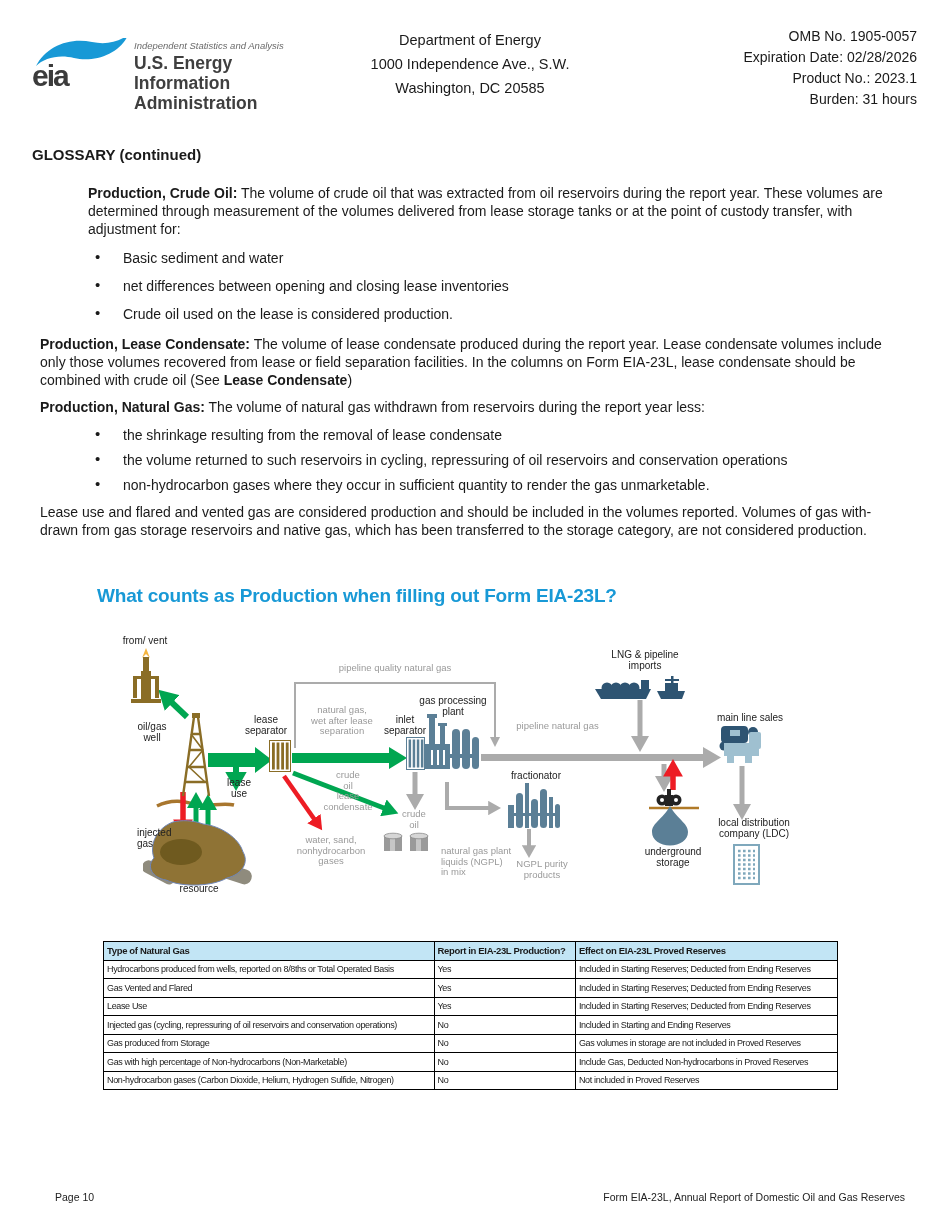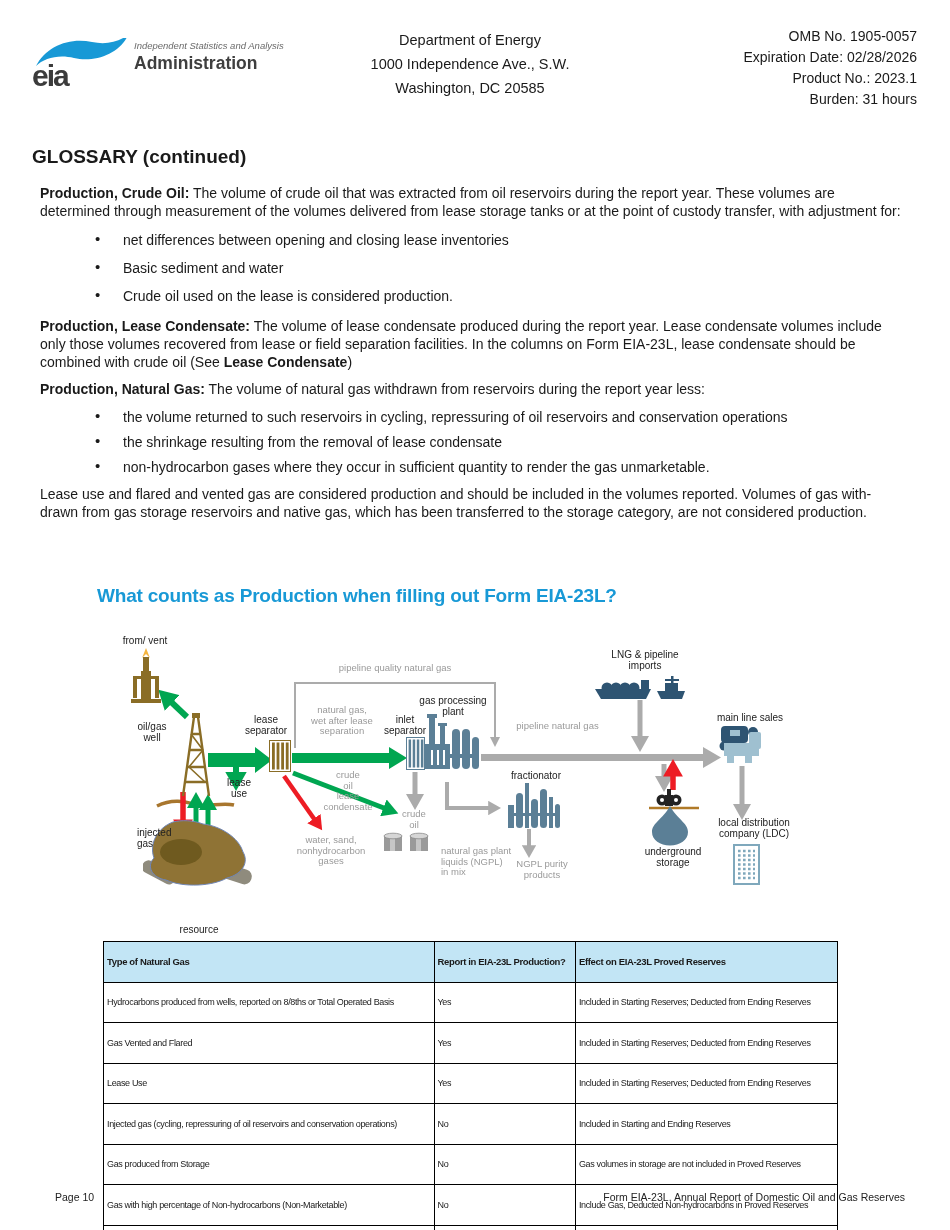--- a/index.html
+++ b/index.html
@@ -12,42 +12,42 @@
         letter-spacing:-2px;color:#3b3b3b;line-height:47px;}
   #eia-swoosh{position:absolute;left:4px;top:0;}
   #logo-textblock{position:absolute;left:104px;top:10px;width:190px;}
   .logo-tagline{font-style:italic;font-size:9.5px;color:#6a6a6a;margin-bottom:2px;}
   .logo-name{font-size:17.5px;font-weight:bold;color:#3f3f3f;line-height:20px;}
   #hdr-center{position:absolute;left:320px;top:28px;width:300px;text-align:center;
         font-size:14.5px;line-height:24px;}
   #hdr-right{position:absolute;right:33px;top:26px;width:300px;text-align:right;
         font-size:14px;line-height:21px;}
   
-  #glossary-heading{position:absolute;left:32px;top:146px;font-size:19px;font-weight:bold;}
+  #glossary-heading{position:absolute;left:32px;top:146px;font-size:15px;font-weight:bold;}
   #textblock{position:absolute;left:40px;top:184px;width:868px;font-size:14px;line-height:18px;}
   .para{margin:0 0 12px 0;}
-  .mb13{margin-bottom:13px;} .mb9{margin-bottom:9px;} .mb12b{margin-bottom:12px;}
+  .mb13{margin-bottom:13px;margin-left:48px;} .mb9{margin-bottom:9px;} .mb12b{margin-bottom:12px;}
   ul.blt{list-style:none;margin:0 0 10px 0;padding:0 0 0 55px;}
   ul.blt li{position:relative;padding-left:28px;line-height:14px;margin-bottom:14px;}
   ul.blt.tight li{margin-bottom:11px;}
   ul.blt li::before{content:"\2022";position:absolute;left:0;top:-1px;font-size:15px;}
   
   #diagram-title{position:absolute;left:97px;top:585px;font-size:19px;font-weight:bold;
         color:#1899d6;letter-spacing:-0.2px;}
   #diagram{position:absolute;left:95px;top:620px;width:780px;height:300px;}
   #diagram svg.icon{position:absolute;}
   #arrow-layer{position:absolute;left:0;top:0;}
   .dlabel,.glabel{position:absolute;white-space:pre-line;text-align:center;line-height:10.5px;}
   .dlabel{font-size:10px;color:#222;}
   .glabel{font-size:9.5px;color:#9a9a9a;}
   .la-left{text-align:left;margin-top:17px;}
   
   #gas-table{position:absolute;left:103px;top:941px;width:735px;border-collapse:collapse;}
   #gas-table th,#gas-table td{border:1px solid #000;font-size:9px;letter-spacing:-0.35px;
-        padding:13px 3px;height:13.5px;white-space:nowrap;overflow:hidden;text-align:left;
+        padding:2px 3px;height:13.5px;white-space:nowrap;overflow:hidden;text-align:left;
         font-family:"Liberation Sans",sans-serif;}
   #gas-table th{background:#c2e5f5;font-size:9.5px;}
   .c1{width:332px;} .c2{width:136px;margin-left:10px;} .c3{width:261px;}
   
   #footer-left{position:absolute;left:55px;top:1191px;font-size:10.5px;color:#222;}
   #footer-right{position:absolute;right:45px;top:1191px;font-size:10.5px;color:#222;}
 </style>
 </head>
 <body>
 
@@ -55,20 +55,21 @@
 
   <div id="hdr-logo">
     <div id="eia-mark">
       <svg id="eia-swoosh" width="98" height="30" viewBox="0 0 98 30">
         <path d="M2,28 C12,8 36,-1 58,4 C72,7 84,4 94,-3 C86,16 60,25 40,20 C25,16 10,20 2,28 z" fill="#1899d6"></path>
       </svg>
       <div class="mark-text">eia</div>
     </div>
     <div id="logo-textblock">
       <div class="logo-tagline">Independent Statistics and Analysis</div>
+      <div class="logo-name">U.S. Energy Information</div>
       <div class="logo-name">Administration</div>
     </div>
   </div>
 
   <div id="hdr-center">
     <div>Department of Energy</div>
     <div>1000 Independence Ave., S.W.</div>
     <div>Washington, DC 20585</div>
   </div>
 
@@ -78,32 +79,32 @@
     <div>Product No.: 2023.1</div>
     <div>Burden:  31 hours</div>
   </div>
 
   <div id="glossary-heading">GLOSSARY (continued)</div>
 
   <div id="textblock">
     <p class="para mb13"><b>Production, Crude Oil:</b><span> The volume of crude oil that was extracted from oil reservoirs during the report year. These volumes are determined through measurement of the volumes delivered from lease storage tanks or at the point of custody transfer, with adjustment for:</span></p>
 
     <ul class="blt">
+      <li>Basic sediment and water</li>
       <li>net differences between opening and closing lease inventories</li>
-      <li>Basic sediment and water</li>
       <li>Crude oil used on the lease is considered production.</li>
     </ul>
 
     <p class="para mb9"><b>Production, Lease Condensate:</b><span> The volume of lease condensate produced during the report year. Lease condensate volumes include only those volumes recovered from lease or field separation facilities. In the columns on Form EIA-23L, lease condensate should be combined with crude oil (See </span><b>Lease Condensate</b><span>)</span></p>
 
     <p class="para mb12b"><b>Production, Natural Gas:</b><span> The volume of natural gas withdrawn from reservoirs during the report year less:</span></p>
 
     <ul class="blt tight">
+      <li>the shrinkage resulting from the removal of lease condensate</li>
       <li>the volume returned to such reservoirs in cycling, repressuring of oil reservoirs and conservation operations</li>
-      <li>the shrinkage resulting from the removal of lease condensate</li>
       <li>non-hydrocarbon gases where they occur in sufficient quantity to render the gas unmarketable.</li>
     </ul>
 
     <p class="para">Lease use and flared and vented gas are considered production and should be included in the volumes reported. Volumes of gas with-drawn from gas storage reservoirs and native gas, which has been transferred to the storage category, are not considered production.</p>
   </div>
 
   <div id="diagram-title">What counts as Production when filling out Form EIA-23L?</div>
 
   <div id="diagram">
 
@@ -284,21 +285,21 @@
 
     <div class="dlabel" style="left:18px;top:16px;width:64px;">from/ vent</div>
     <div class="dlabel" style="left:28px;top:102px;width:58px;">oil/gas
 well</div>
     <div class="dlabel" style="left:140px;top:95px;width:62px;">lease
 separator</div>
     <div class="dlabel" style="left:116px;top:158px;width:56px;">lease
 use</div>
     <div class="dlabel la-left" style="left:42px;top:191px;width:52px;">injected
 gas</div>
-    <div class="dlabel" style="left:73px;top:264px;width:62px;margin-top:41px;">resource</div>
+    <div class="dlabel" style="left:73px;top:264px;width:62px;">resource</div>
     <div class="dlabel" style="left:278px;top:95px;width:64px;">inlet
 separator</div>
     <div class="dlabel" style="left:312px;top:76px;width:92px;">gas processing
 plant</div>
     <div class="dlabel" style="left:405px;top:151px;width:72px;">fractionator</div>
     <div class="dlabel" style="left:508px;top:30px;width:84px;">LNG &amp; pipeline
 imports</div>
     <div class="dlabel" style="left:612px;top:93px;width:86px;">main line sales</div>
     <div class="dlabel" style="left:540px;top:227px;width:76px;">underground
 storage</div>

